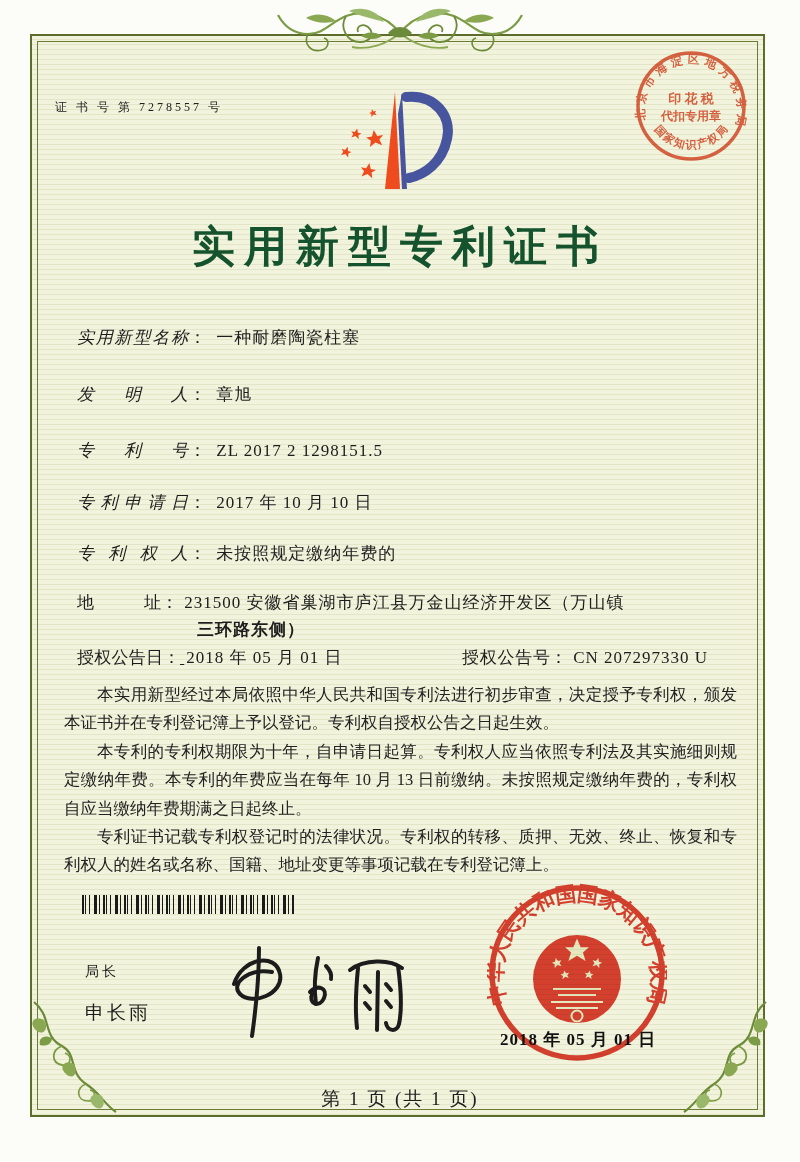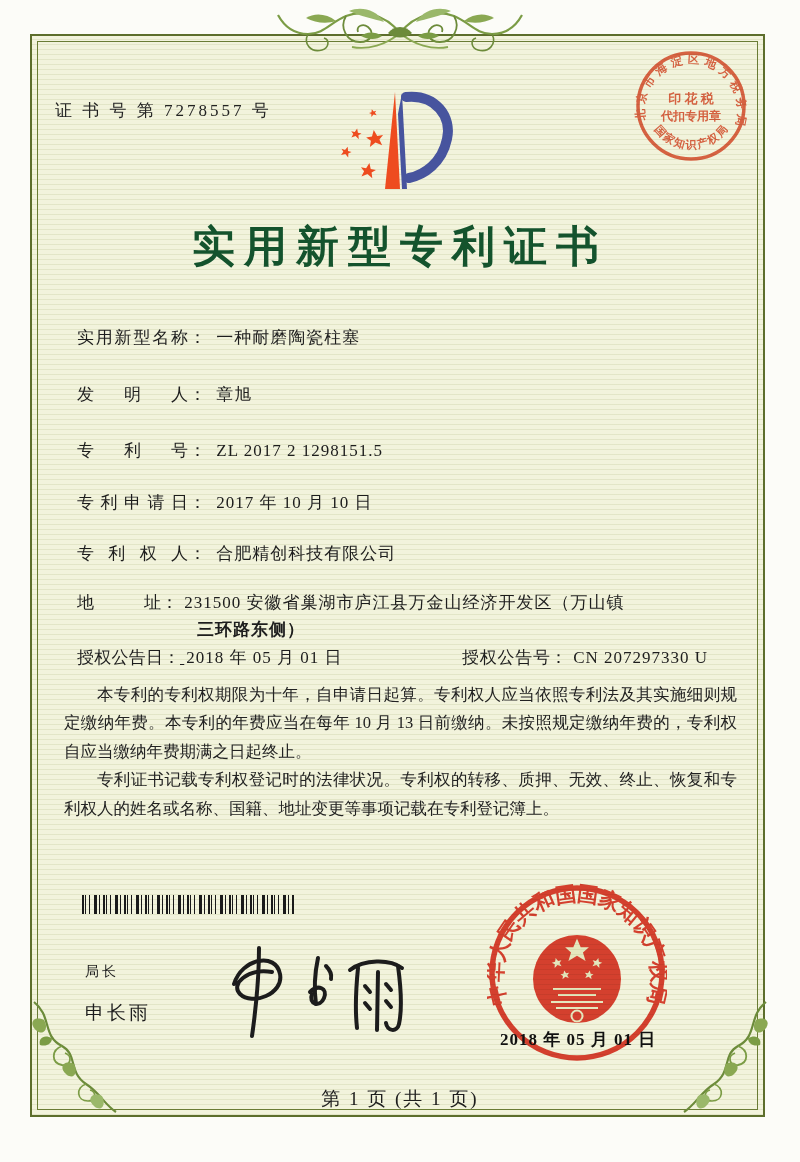--- a/index.html
+++ b/index.html
@@ -20,32 +20,32 @@
     position:absolute; left:30px; top:34px; right:35px; bottom:45px;
     border:2.5px solid #5d6e2c;
   }
   .border-inner {
     position:absolute; left:37px; top:41px; right:42px; bottom:52px;
     border:1px solid #6a7c34;
   }
   .ornament { position:absolute; pointer-events:none; }
   .cert-no {
     position:absolute; left:55px; top:99px;
-    font-size:17px; letter-spacing:3px; color:#222;
+    font-size:12px; letter-spacing:3px; color:#222;
   }
   .logo { position:absolute; left:338px; top:86px; width:120px; height:112px; }
   .title {
     position:absolute; left:0; top:218px; width:100%;
     text-align:center; font-size:43px; font-weight:600;
     letter-spacing:9px; color:#14532d;
   }
   .fields { position:absolute; left:77px; top:0; width:660px; font-size:17px; }
   .frow { position:absolute; left:0; white-space:nowrap; }
   .flabel { display:inline-block; text-align:justify; text-align-last:justify; vertical-align:top; }
-  .flabel.wide { width:112px; letter-spacing:1px; }
+  .flabel.wide { width:112px; letter-spacing:1px;font-style:italic; }
   .flabel.narrow { width:84px; }
   .fcolon { display:inline-block; }
   .fvalue { display:inline-block; margin-left:6px; letter-spacing:1px; }
   .addr2 { position:absolute; left:120px; white-space:nowrap; letter-spacing:1px;font-weight:bold; }
   .grant-right { position:absolute; left:385px; top:0; white-space:nowrap; }
   .body-text {
     position:absolute; left:64px; top:681px; width:673px;
     font-size:16.5px; line-height:28.4px; text-align:justify; color:#222;
   }
   .body-text p { text-indent:2em; }
@@ -177,38 +177,39 @@
     <div class="frow" style="top:439px;">
       <span class="flabel wide">专利号</span><span class="fcolon">：</span>
       <span class="fvalue">ZL 2017 2 1298151.5</span>
     </div>
     <div class="frow" style="top:491px;">
       <span class="flabel wide">专利申请日</span><span class="fcolon">：</span>
       <span class="fvalue">2017 年 10 月 10 日</span>
     </div>
     <div class="frow" style="top:542px;">
       <span class="flabel wide">专利权人</span><span class="fcolon">：</span>
-      <span class="fvalue">合肥精创科技有限公司</span>
+      <span class="fvalue">未按照规定缴纳年费的</span>
     </div>
     <div class="frow" style="top:591px;">
       <span class="flabel narrow">地址</span><span class="fcolon">：</span>
       <span class="fvalue" style="margin-left:2px;">231500 安徽省巢湖市庐江县万金山经济开发区（万山镇</span>
     </div>
     <div class="addr2" style="top:618px;">三环路东侧）</div>
     <div class="frow" style="top:646px; width:660px;text-decoration:underline;">
       <span class="flabel narrow" style="width:86px;">授权公告日</span><span class="fcolon">：</span>
       <span class="fvalue" style="margin-left:2px;">2018 年 05 月 01 日</span>
       <span class="grant-right">
         <span class="flabel" style="width:88px;">授权公告号</span><span class="fcolon">：</span>
         <span class="fvalue" style="margin-left:2px;">CN 207297330 U</span>
       </span>
     </div>
   </div>
 
   <div class="body-text">
+    <p>本实用新型经过本局依照中华人民共和国专利法进行初步审查，决定授予专利权，颁发本证书并在专利登记簿上予以登记。专利权自授权公告之日起生效。</p>
     <p>本专利的专利权期限为十年，自申请日起算。专利权人应当依照专利法及其实施细则规定缴纳年费。本专利的年费应当在每年 10 月 13 日前缴纳。未按照规定缴纳年费的，专利权自应当缴纳年费期满之日起终止。</p>
     <p>专利证书记载专利权登记时的法律状况。专利权的转移、质押、无效、终止、恢复和专利权人的姓名或名称、国籍、地址变更等事项记载在专利登记簿上。</p>
   </div>
 
   <div class="barcode"></div>
 
   <div class="director-title">局长</div>
   <div class="director-name">申长雨</div>
 
   <svg class="signature" viewBox="0 0 210 100">

